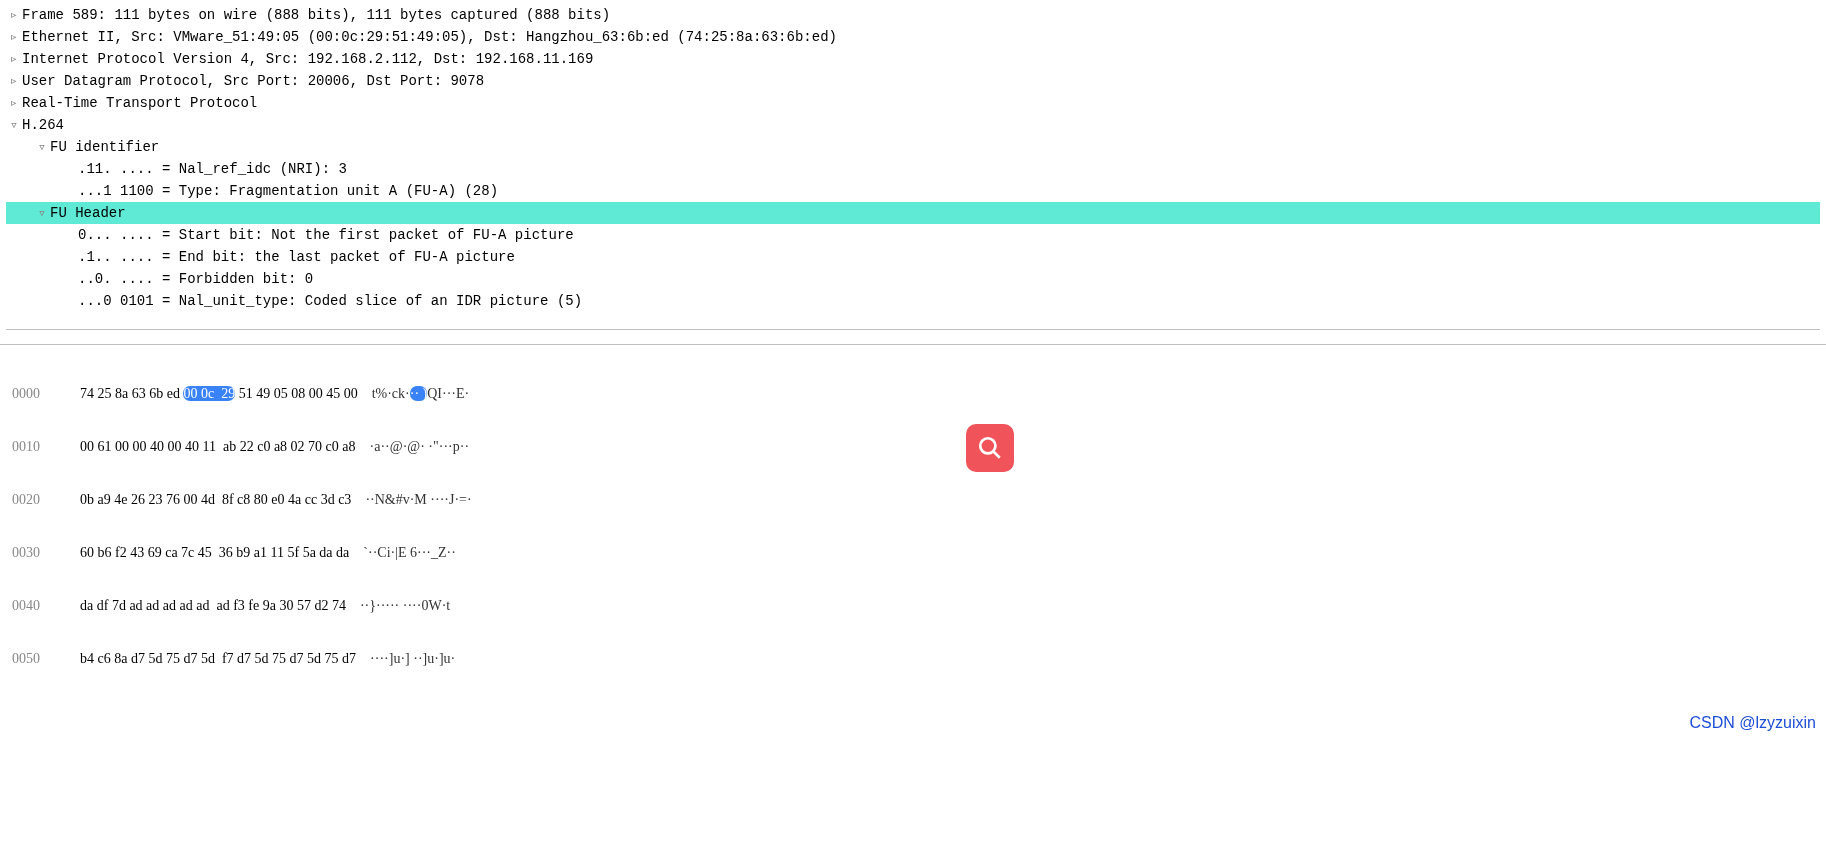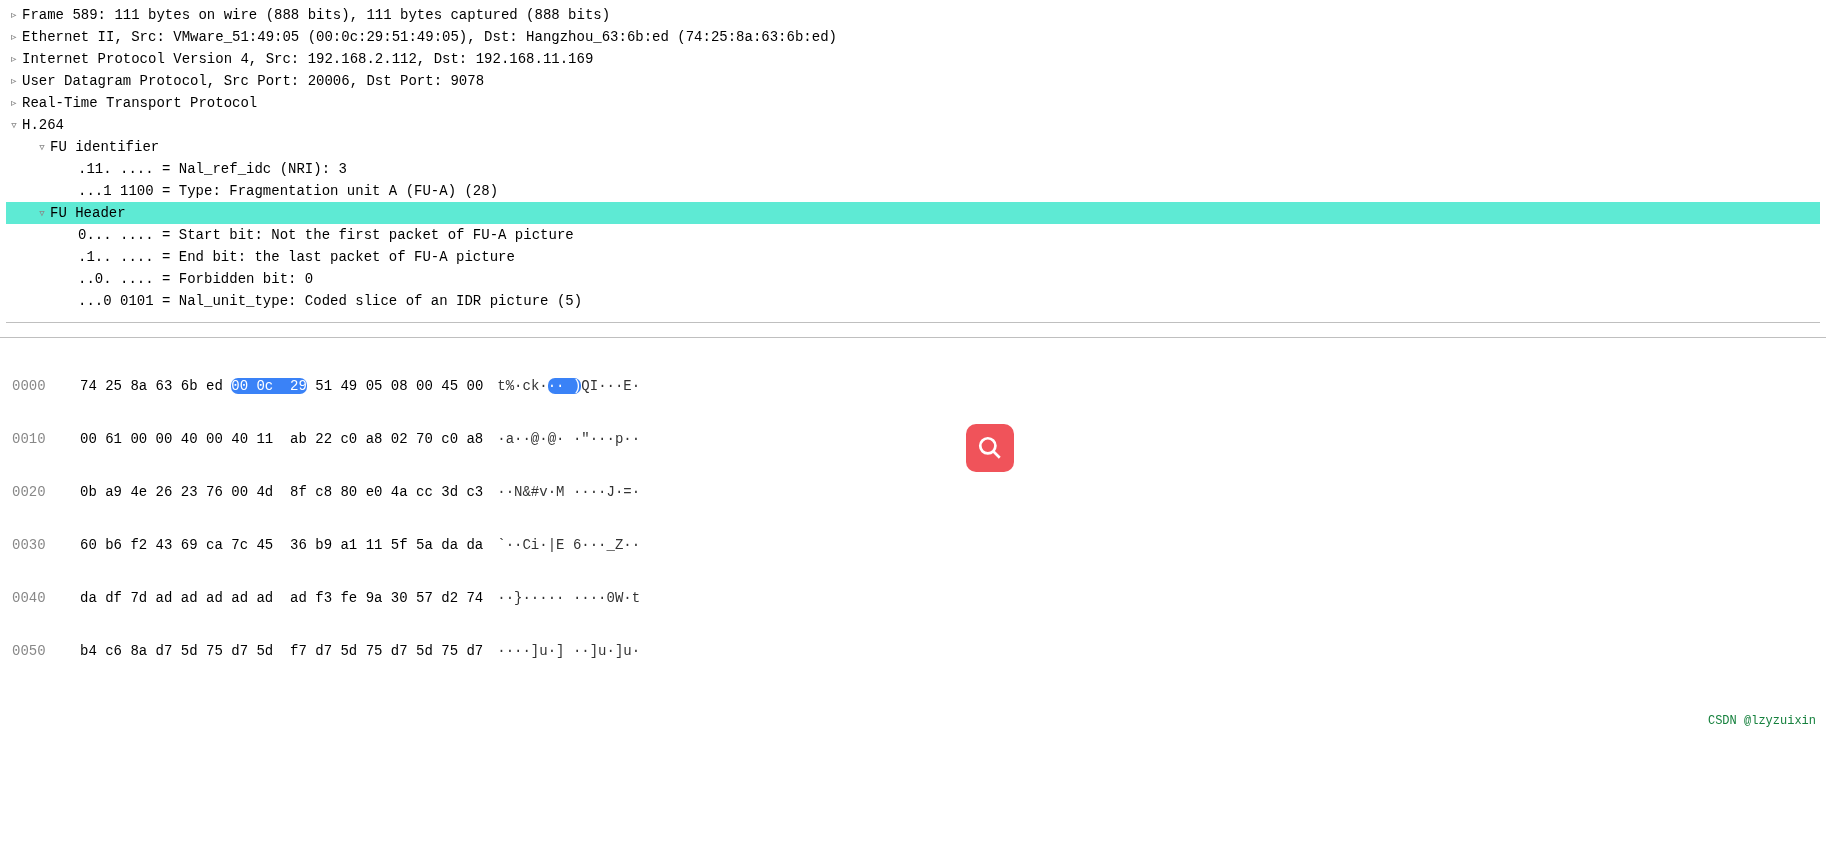--- a/index.html
+++ b/index.html
@@ -9,21 +9,21 @@
     font-size: 14px;
     background: #fff;
     color: #000;
   }
   .top-pane {
     border: 1px solid #bfbfbf;
     border-top: none;
     border-left: none;
     border-right: none;
     background: #fff;
-    padding: 4px 0 10px 0;
+    padding: 4px 0 17px 0;
     margin: 0 6px;
   }
   .tree-row {
     display: flex;
     align-items: center;
     line-height: 22px;
     white-space: pre;
   }
   .tree-row.selected {
     background: #5eead4;
@@ -38,21 +38,21 @@
     color: #888;
     text-align: center;
     user-select: none;
   }
   .tri-open::before { content: "▿"; }
   .tri-closed::before { content: "▹"; }
   .bottom-pane {
     border-top: 1px solid #bfbfbf;
     margin-top: 14px;
     padding: 6px 2px;
-    font-family: Liberation Mono, monospace;
+    font-family: Liberation Serif, serif;
     white-space: pre;
   }
   .hex-line {
     display: flex;
     line-height: 21px;
   }
   .hex-offset {
     color: #888;
     width: 56px;
     text-align: left;
@@ -88,23 +88,23 @@
     width: 26px;
     height: 26px;
     stroke: #fff;
     fill: none;
     stroke-width: 2.5;
   }
   .watermark {
     position: absolute;
     right: 10px;
     top: 714px;
-    font-family: Liberation Mono, monospace;
-    font-size: 12px;
-    color: #15803d;
+    font-family: Liberation Sans, sans-serif;
+    font-size: 16px;
+    color: #1d4ed8;
   }
 </style>
 </head>
 <body>
 
 <div class="top-pane">
   <div class="tree-row"><span class="tri tri-closed"></span><span>Frame 589: 111 bytes on wire (888 bits), 111 bytes captured (888 bits)</span></div>
   <div class="tree-row"><span class="tri tri-closed"></span><span>Ethernet II, Src: VMware_51:49:05 (00:0c:29:51:49:05), Dst: Hangzhou_63:6b:ed (74:25:8a:63:6b:ed)</span></div>
   <div class="tree-row"><span class="tri tri-closed"></span><span>Internet Protocol Version 4, Src: 192.168.2.112, Dst: 192.168.11.169</span></div>
   <div class="tree-row"><span class="tri tri-closed"></span><span>User Datagram Protocol, Src Port: 20006, Dst Port: 9078</span></div>

